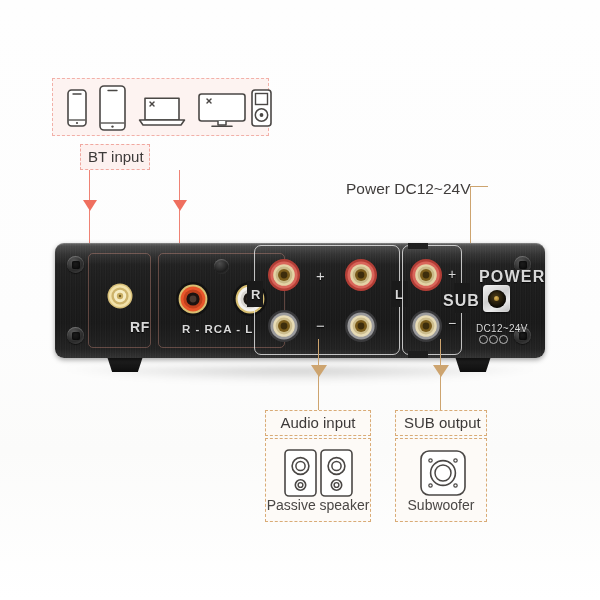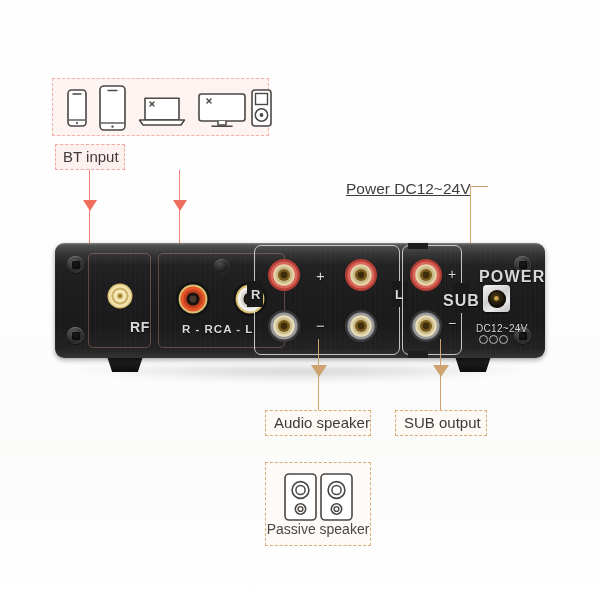--- a/index.html
+++ b/index.html
@@ -32,20 +32,21 @@
     border:1px dashed #f0a79f;
     background:#fdf1ef;
     color:#3d3a39;
     font-size:15px;
     line-height:24px;
     height:26px;
     text-align:center;
     box-sizing:border-box;
     white-space:nowrap;
     padding:0 7px;
+    margin-left:25px;
   }
   
   .chip-tan{
     position:absolute;
     border:1px dashed #d9ab76;
     background:#fdfaf6;
     color:#3d3a39;
     font-size:15px;
     line-height:24px;
     height:26px;
@@ -74,21 +75,20 @@
   .arrow-line{position:absolute;width:1.4px;}
   .arrow-head{position:absolute;width:0;height:0;}
 
   
   .note{
     position:absolute;
     font-size:15.5px;
     color:#403d3c;
     line-height:21px;
     white-space:nowrap;
-    text-decoration:underline;
   }
 
   
   #device{
     left:55px;top:243px;width:490px;height:115px;
   }
   #chassis{
     position:absolute;left:0;top:0;width:490px;height:115px;
     border-radius:9px;
     background:
@@ -414,37 +414,51 @@
     </div>
   </div>
 
   <div class="arrow-line" style="left:318px;top:339px;height:72px;background:#cda46f;"></div>
   <div class="arrow-head" style="left:311px;top:365px;border-left:8px solid transparent;border-right:8px solid transparent;border-top:12px solid #cda46f;"></div>
 
   <div class="arrow-line" style="left:440px;top:339px;height:72px;background:#cda46f;"></div>
   <div class="arrow-head" style="left:433px;top:365px;border-left:8px solid transparent;border-right:8px solid transparent;border-top:12px solid #cda46f;"></div>
 
   <div class="chip-tan" style="left:265px;top:410px;width:106px;">
-    <span>Audio speaker</span>
-  </div>
-  <div class="tan-box" style="left:265px;top:462px;width:106px;height:84px;">
+    <span>Audio input</span>
+  </div>
+  <div class="tan-box" style="left:265px;top:438px;width:106px;height:84px;">
     <div class="abs" style="left:18px;top:10px;">
       <svg width="70" height="48" viewBox="0 0 70 48">
         <rect x="1" y="1" width="31" height="46" rx="4" fill="#fff" stroke="#4a4745" stroke-width="1.6"></rect>
         <circle cx="16.5" cy="17" r="8.4" fill="#fff" stroke="#4a4745" stroke-width="1.6"></circle>
         <circle cx="16.5" cy="17" r="4.6" fill="#fff" stroke="#4a4745" stroke-width="1.5"></circle>
         <circle cx="16.5" cy="36" r="5.2" fill="#fff" stroke="#4a4745" stroke-width="1.6"></circle>
         <circle cx="16.5" cy="36" r="2.4" fill="#fff" stroke="#4a4745" stroke-width="1.4"></circle>
         <rect x="37" y="1" width="31" height="46" rx="4" fill="#fff" stroke="#4a4745" stroke-width="1.6"></rect>
         <circle cx="52.5" cy="17" r="8.4" fill="#fff" stroke="#4a4745" stroke-width="1.6"></circle>
         <circle cx="52.5" cy="17" r="4.6" fill="#fff" stroke="#4a4745" stroke-width="1.5"></circle>
         <circle cx="52.5" cy="36" r="5.2" fill="#fff" stroke="#4a4745" stroke-width="1.6"></circle>
         <circle cx="52.5" cy="36" r="2.4" fill="#fff" stroke="#4a4745" stroke-width="1.4"></circle>
       </svg>
     </div>
     <div class="tan-cap">Passive speaker</div>
   </div>
 
   <div class="chip-tan" style="left:395px;top:410px;width:92px;">
     <span>SUB output</span>
   </div>
+  <div class="tan-box" style="left:395px;top:438px;width:92px;height:84px;">
+    <div class="abs" style="left:24px;top:10px;">
+      <svg width="46" height="48" viewBox="0 0 46 48">
+        <rect x="1" y="2" width="44" height="44" rx="8" fill="#fff" stroke="#4a4745" stroke-width="1.6"></rect>
+        <circle cx="23" cy="24" r="12.4" fill="#fff" stroke="#4a4745" stroke-width="1.6"></circle>
+        <circle cx="23" cy="24" r="8" fill="#fff" stroke="#4a4745" stroke-width="1.5"></circle>
+        <circle cx="10.5" cy="11.5" r="1.7" fill="#fff" stroke="#4a4745" stroke-width="1.2"></circle>
+        <circle cx="35.5" cy="11.5" r="1.7" fill="#fff" stroke="#4a4745" stroke-width="1.2"></circle>
+        <circle cx="10.5" cy="36.5" r="1.7" fill="#fff" stroke="#4a4745" stroke-width="1.2"></circle>
+        <circle cx="35.5" cy="36.5" r="1.7" fill="#fff" stroke="#4a4745" stroke-width="1.2"></circle>
+      </svg>
+    </div>
+    <div class="tan-cap">Subwoofer</div>
+  </div>
 
 </div>
 
 </body></html>

